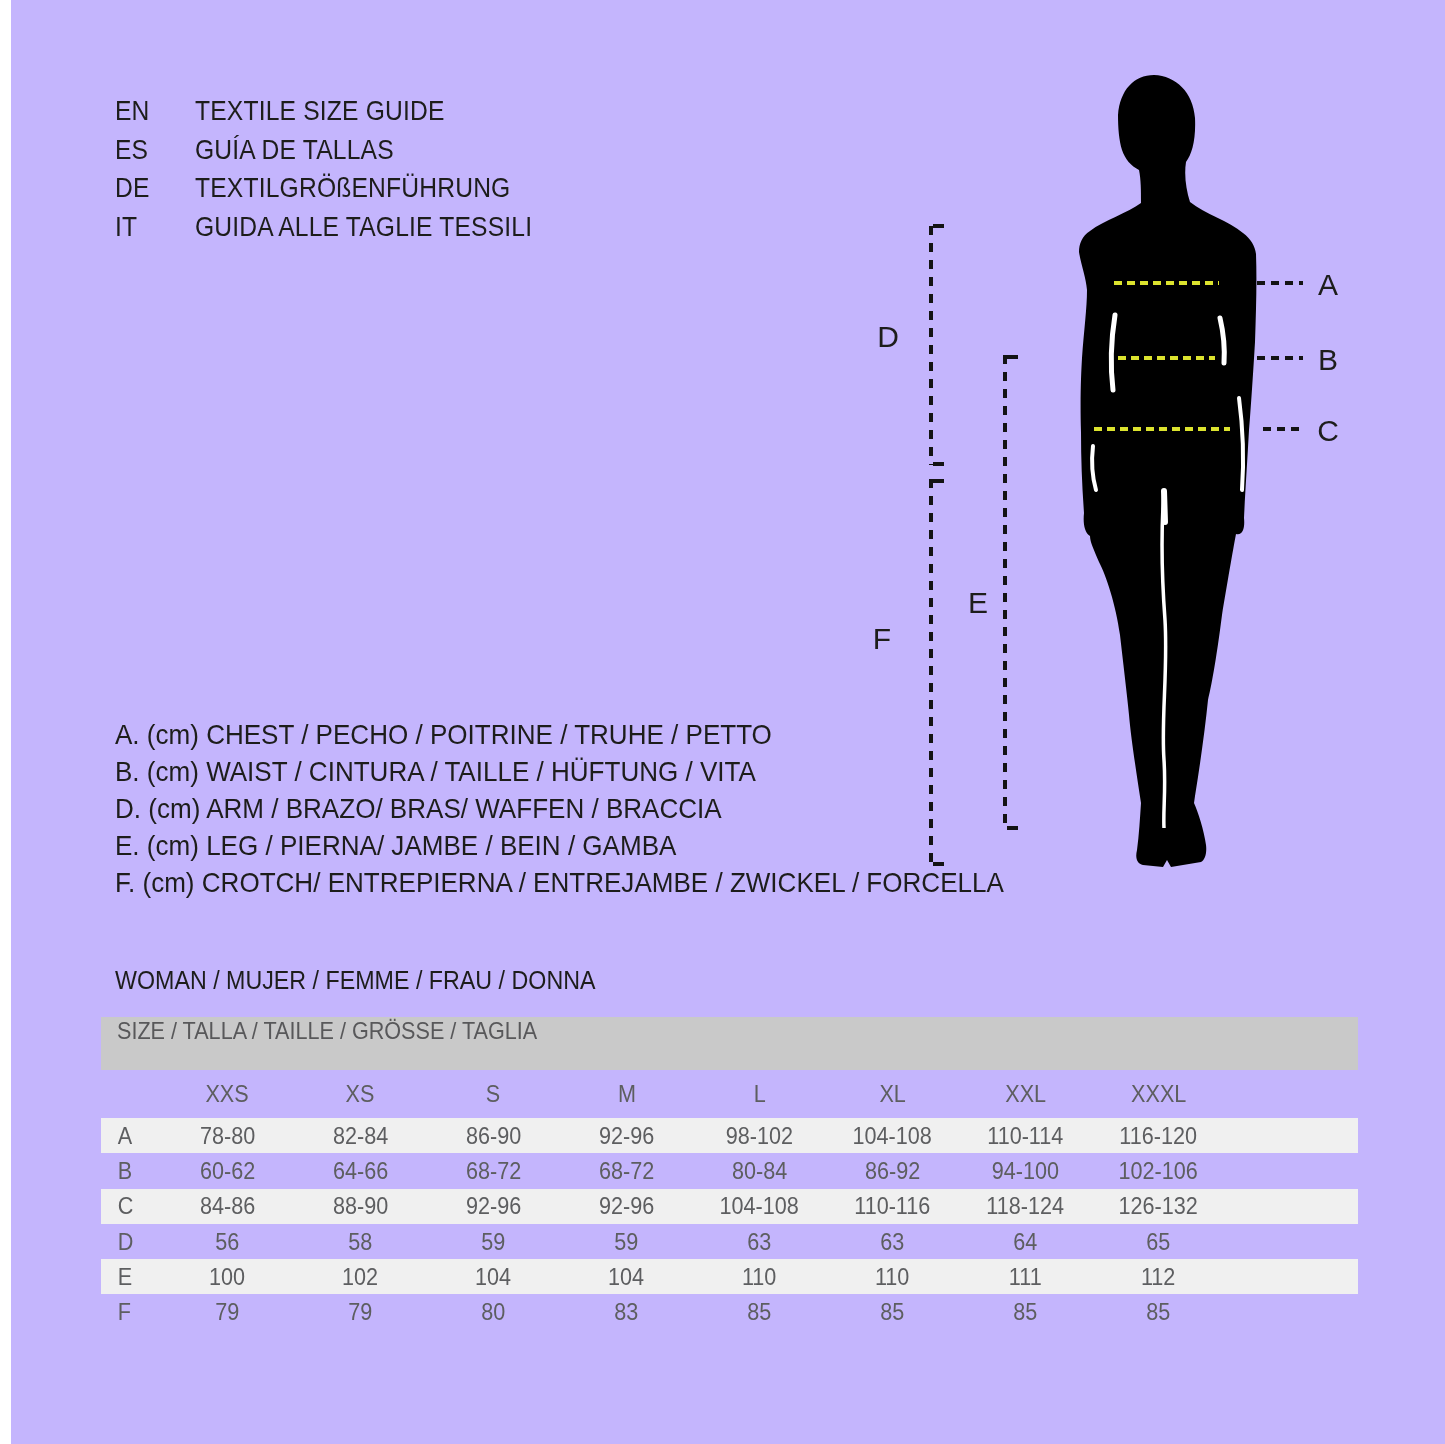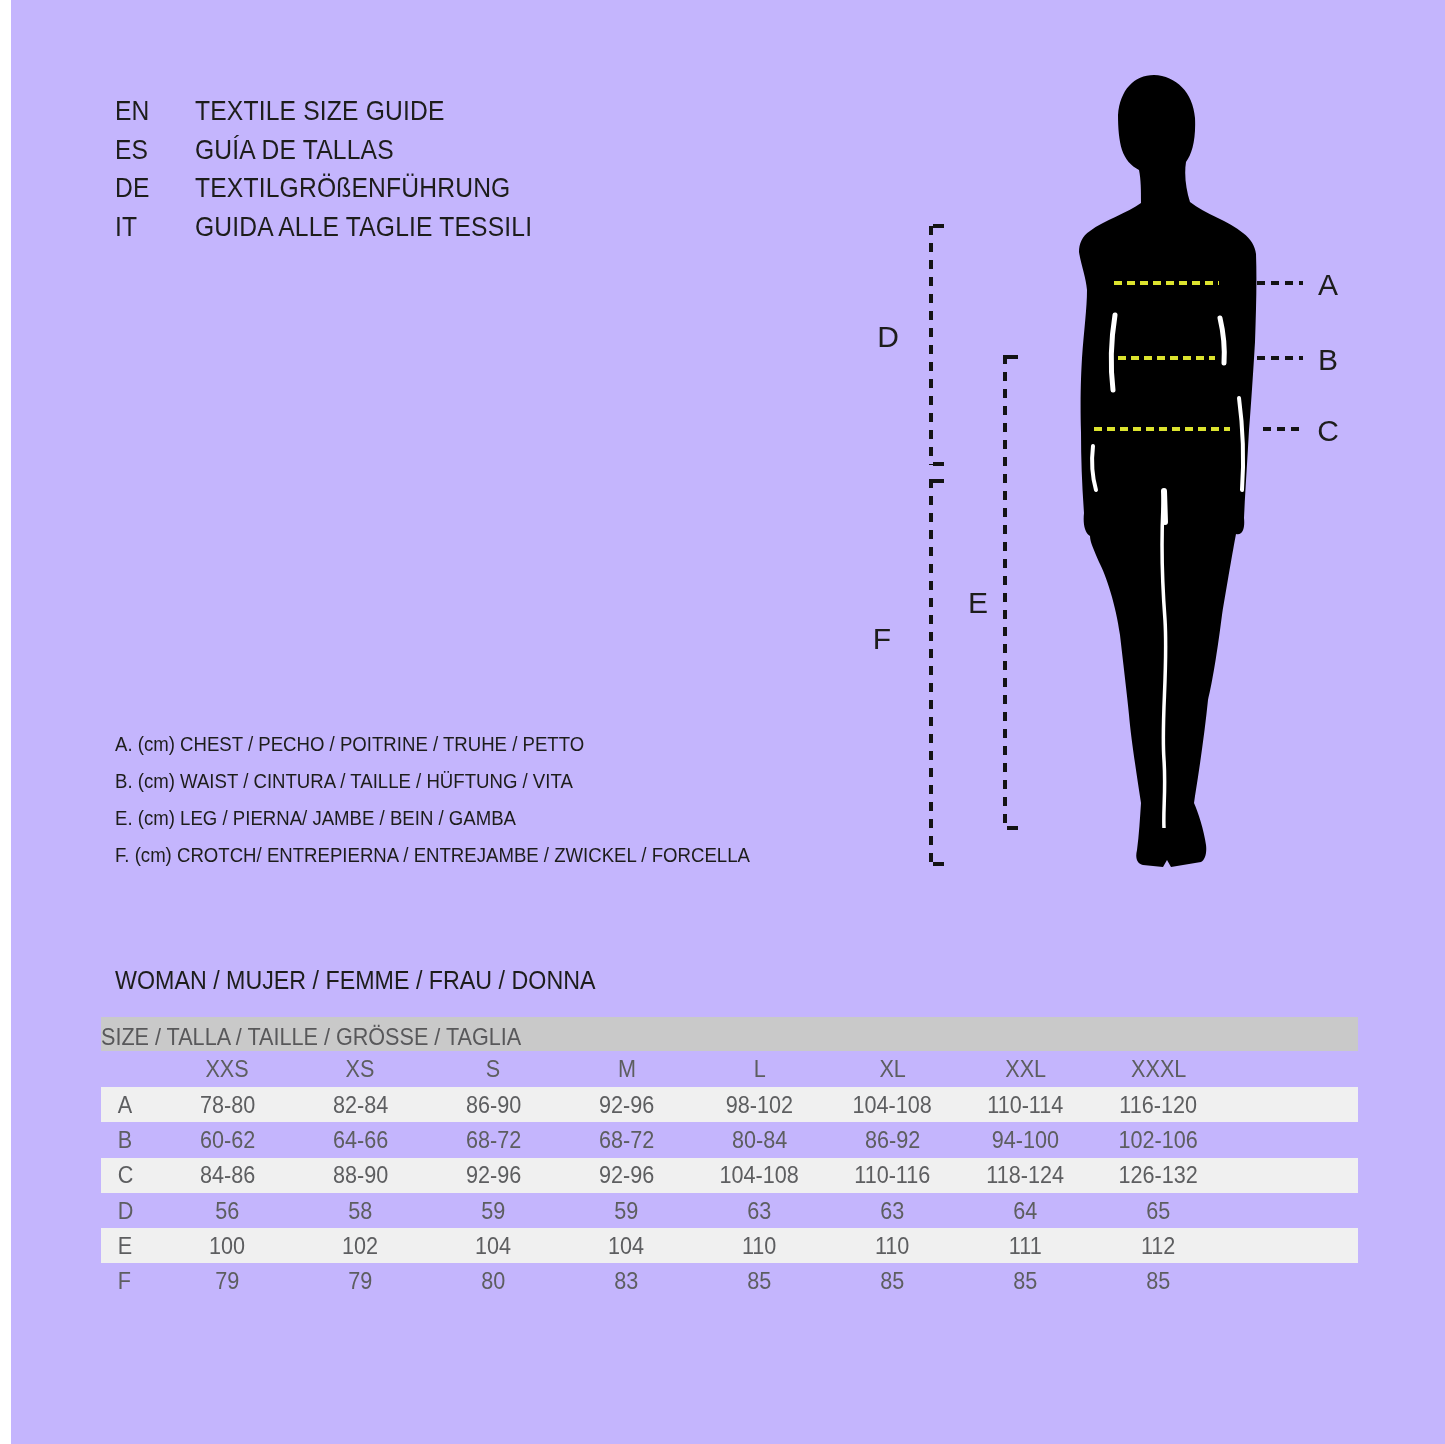--- a/index.html
+++ b/index.html
@@ -10,43 +10,43 @@
   .cx88{display:inline-block;transform:scaleX(.88);transform-origin:0 50%;white-space:nowrap;}
   .cx93{display:inline-block;transform:scaleX(.93);transform-origin:0 50%;white-space:nowrap;}
   .cx90c{display:inline-block;transform:scaleX(.90);transform-origin:50% 50%;white-space:nowrap;}
 
   
   #title-block{position:absolute;left:104px;top:92px;}
   .title-row{display:flex;height:38.6px;align-items:center;font-size:28px;letter-spacing:.2px;}
   .title-lang{width:80px;flex:0 0 80px;}
   
   #desc-block{position:absolute;left:104px;top:719px;}
-  .desc-line{height:37.1px;display:flex;align-items:flex-end;font-size:20px;}
+  .desc-line{height:37.1px;display:flex;align-items:flex-start;font-size:28px;}
   
   #audience{position:absolute;left:104px;top:966px;font-size:25px;}
 
   
   .vdash{position:absolute;width:4px;
          background-image:repeating-linear-gradient(to bottom,var(--ink) 0 9px,transparent 9px 17px);}
   .hdash-y{position:absolute;height:4px;z-index:3;
          background-image:repeating-linear-gradient(to right,var(--yellow) 0 8px,transparent 8px 13px);}
   .hdash-k{position:absolute;height:4px;
          background-image:repeating-linear-gradient(to right,var(--ink) 0 8px,transparent 8px 14px);}
   .tick{position:absolute;width:11px;height:4px;background:var(--ink);}
   .mlabel{position:absolute;width:34px;text-align:center;font-size:30px;color:#1d1d1b;}
 
   
   #figure-svg{position:absolute;left:1020px;top:70px;z-index:1;}
 
   
   #size-table{position:absolute;left:90px;top:1017px;width:1257px;}
-  #table-header-bar{height:34px;background:var(--hdrbg);color:var(--hdrtx);
-      display:flex;align-items:flex-end;box-sizing:border-box;font-size:24px;}
+  #table-header-bar{height:53px;background:var(--hdrbg);color:var(--hdrtx);
+      display:flex;align-items:flex-start;padding-left:16px;box-sizing:border-box;font-size:24px;}
   .trow{display:grid;grid-template-columns:60px repeat(8,133px) 1fr;height:35.3px;}
-  .trow.sizes{height:36px;}
+  .trow.sizes{height:48px;}
   .trow.stripe{background:var(--stripe);}
   .tcell{display:flex;align-items:center;justify-content:center;font-size:24px;color:var(--celltx);}
   .tcell.rlabel{justify-content:flex-start;padding-left:16px;}
 </style>
 </head>
 <body>
 
 <div id="page" style="--yellow: #dce32e; --ink: #141414; --hdrbg: #c9c9c9; --hdrtx: #58585a; --stripe: #f0f0f0; --celltx: #5d5e60;">
 
   <div id="title-block">
@@ -146,20 +146,23 @@
   <div id="desc-block">
   <div class="desc-line">
     <span class="cx93">A. (cm) CHEST / PECHO / POITRINE / TRUHE / PETTO</span>
   </div>
 
   <div class="desc-line">
     <span class="cx93">B. (cm) WAIST / CINTURA / TAILLE / HÜFTUNG / VITA</span>
   </div>
 
 
+  <div class="desc-line">
+    <span class="cx93">D. (cm) ARM / BRAZO/ BRAS/ WAFFEN / BRACCIA</span>
+  </div>
 
   <div class="desc-line">
     <span class="cx93">E. (cm) LEG / PIERNA/ JAMBE / BEIN / GAMBA</span>
   </div>
 
   <div class="desc-line">
     <span class="cx93">F. (cm) CROTCH/ ENTREPIERNA / ENTREJAMBE / ZWICKEL / FORCELLA</span>
   </div>
 </div>
 

